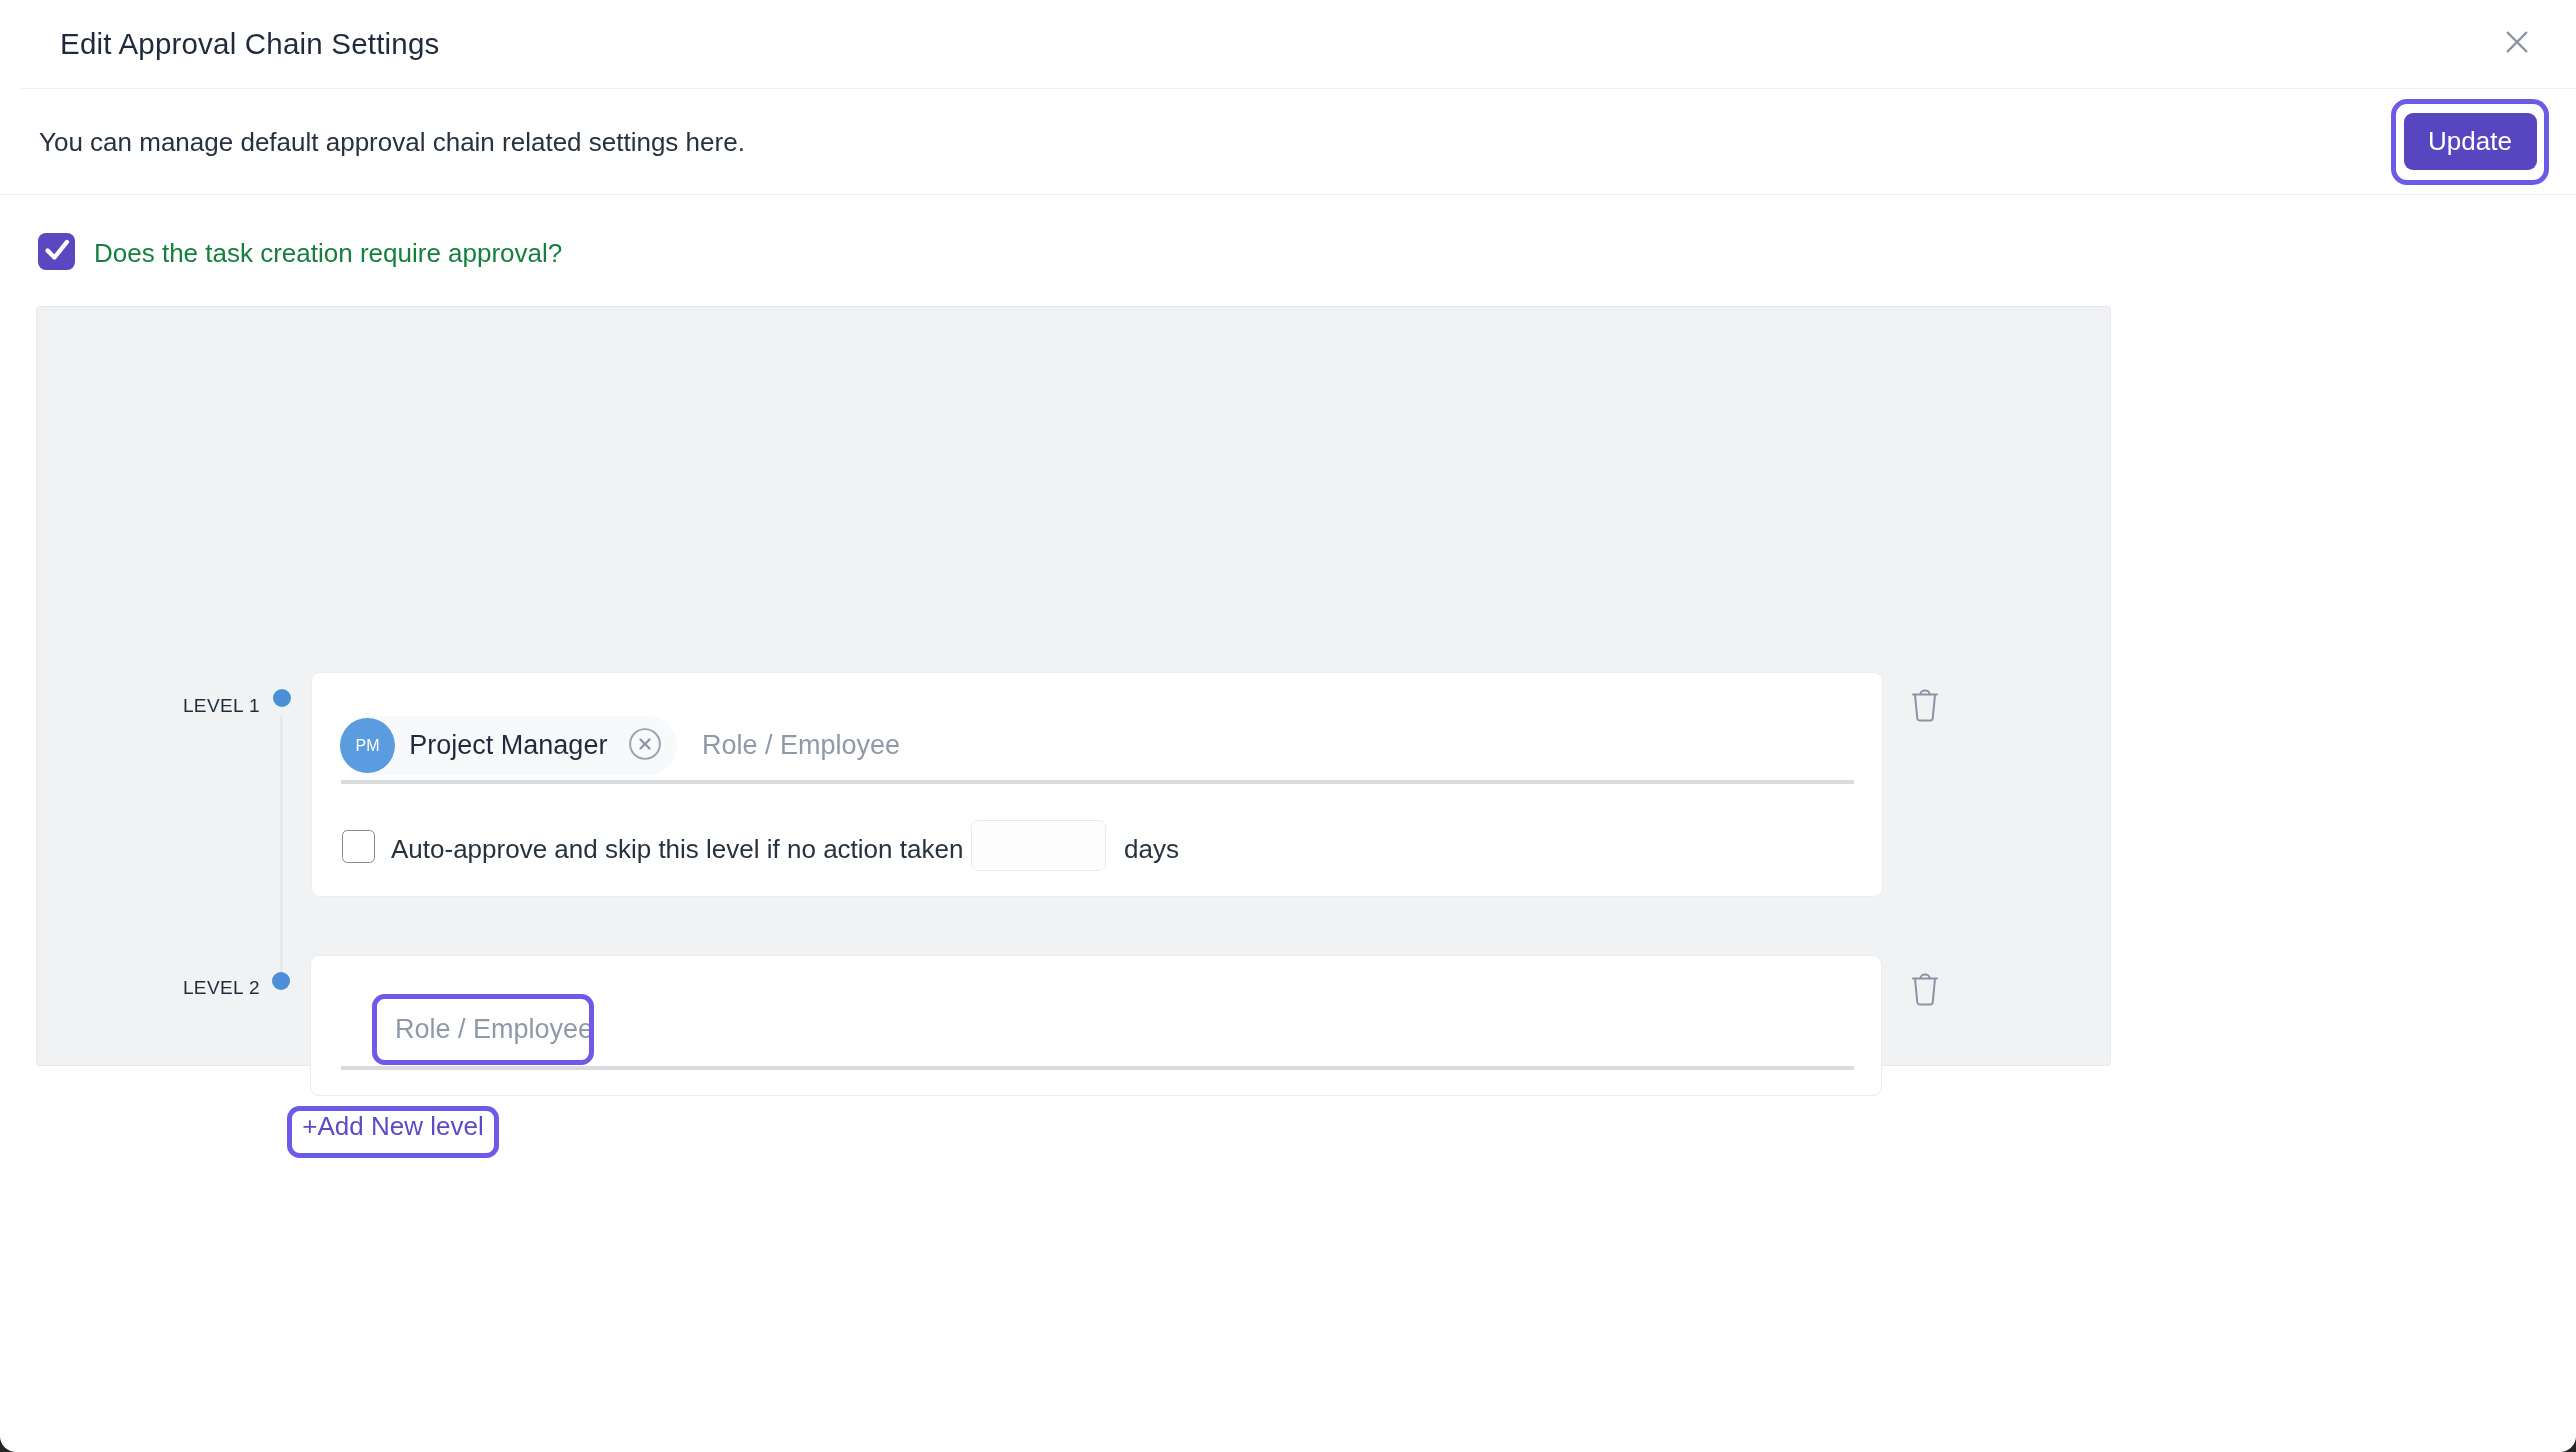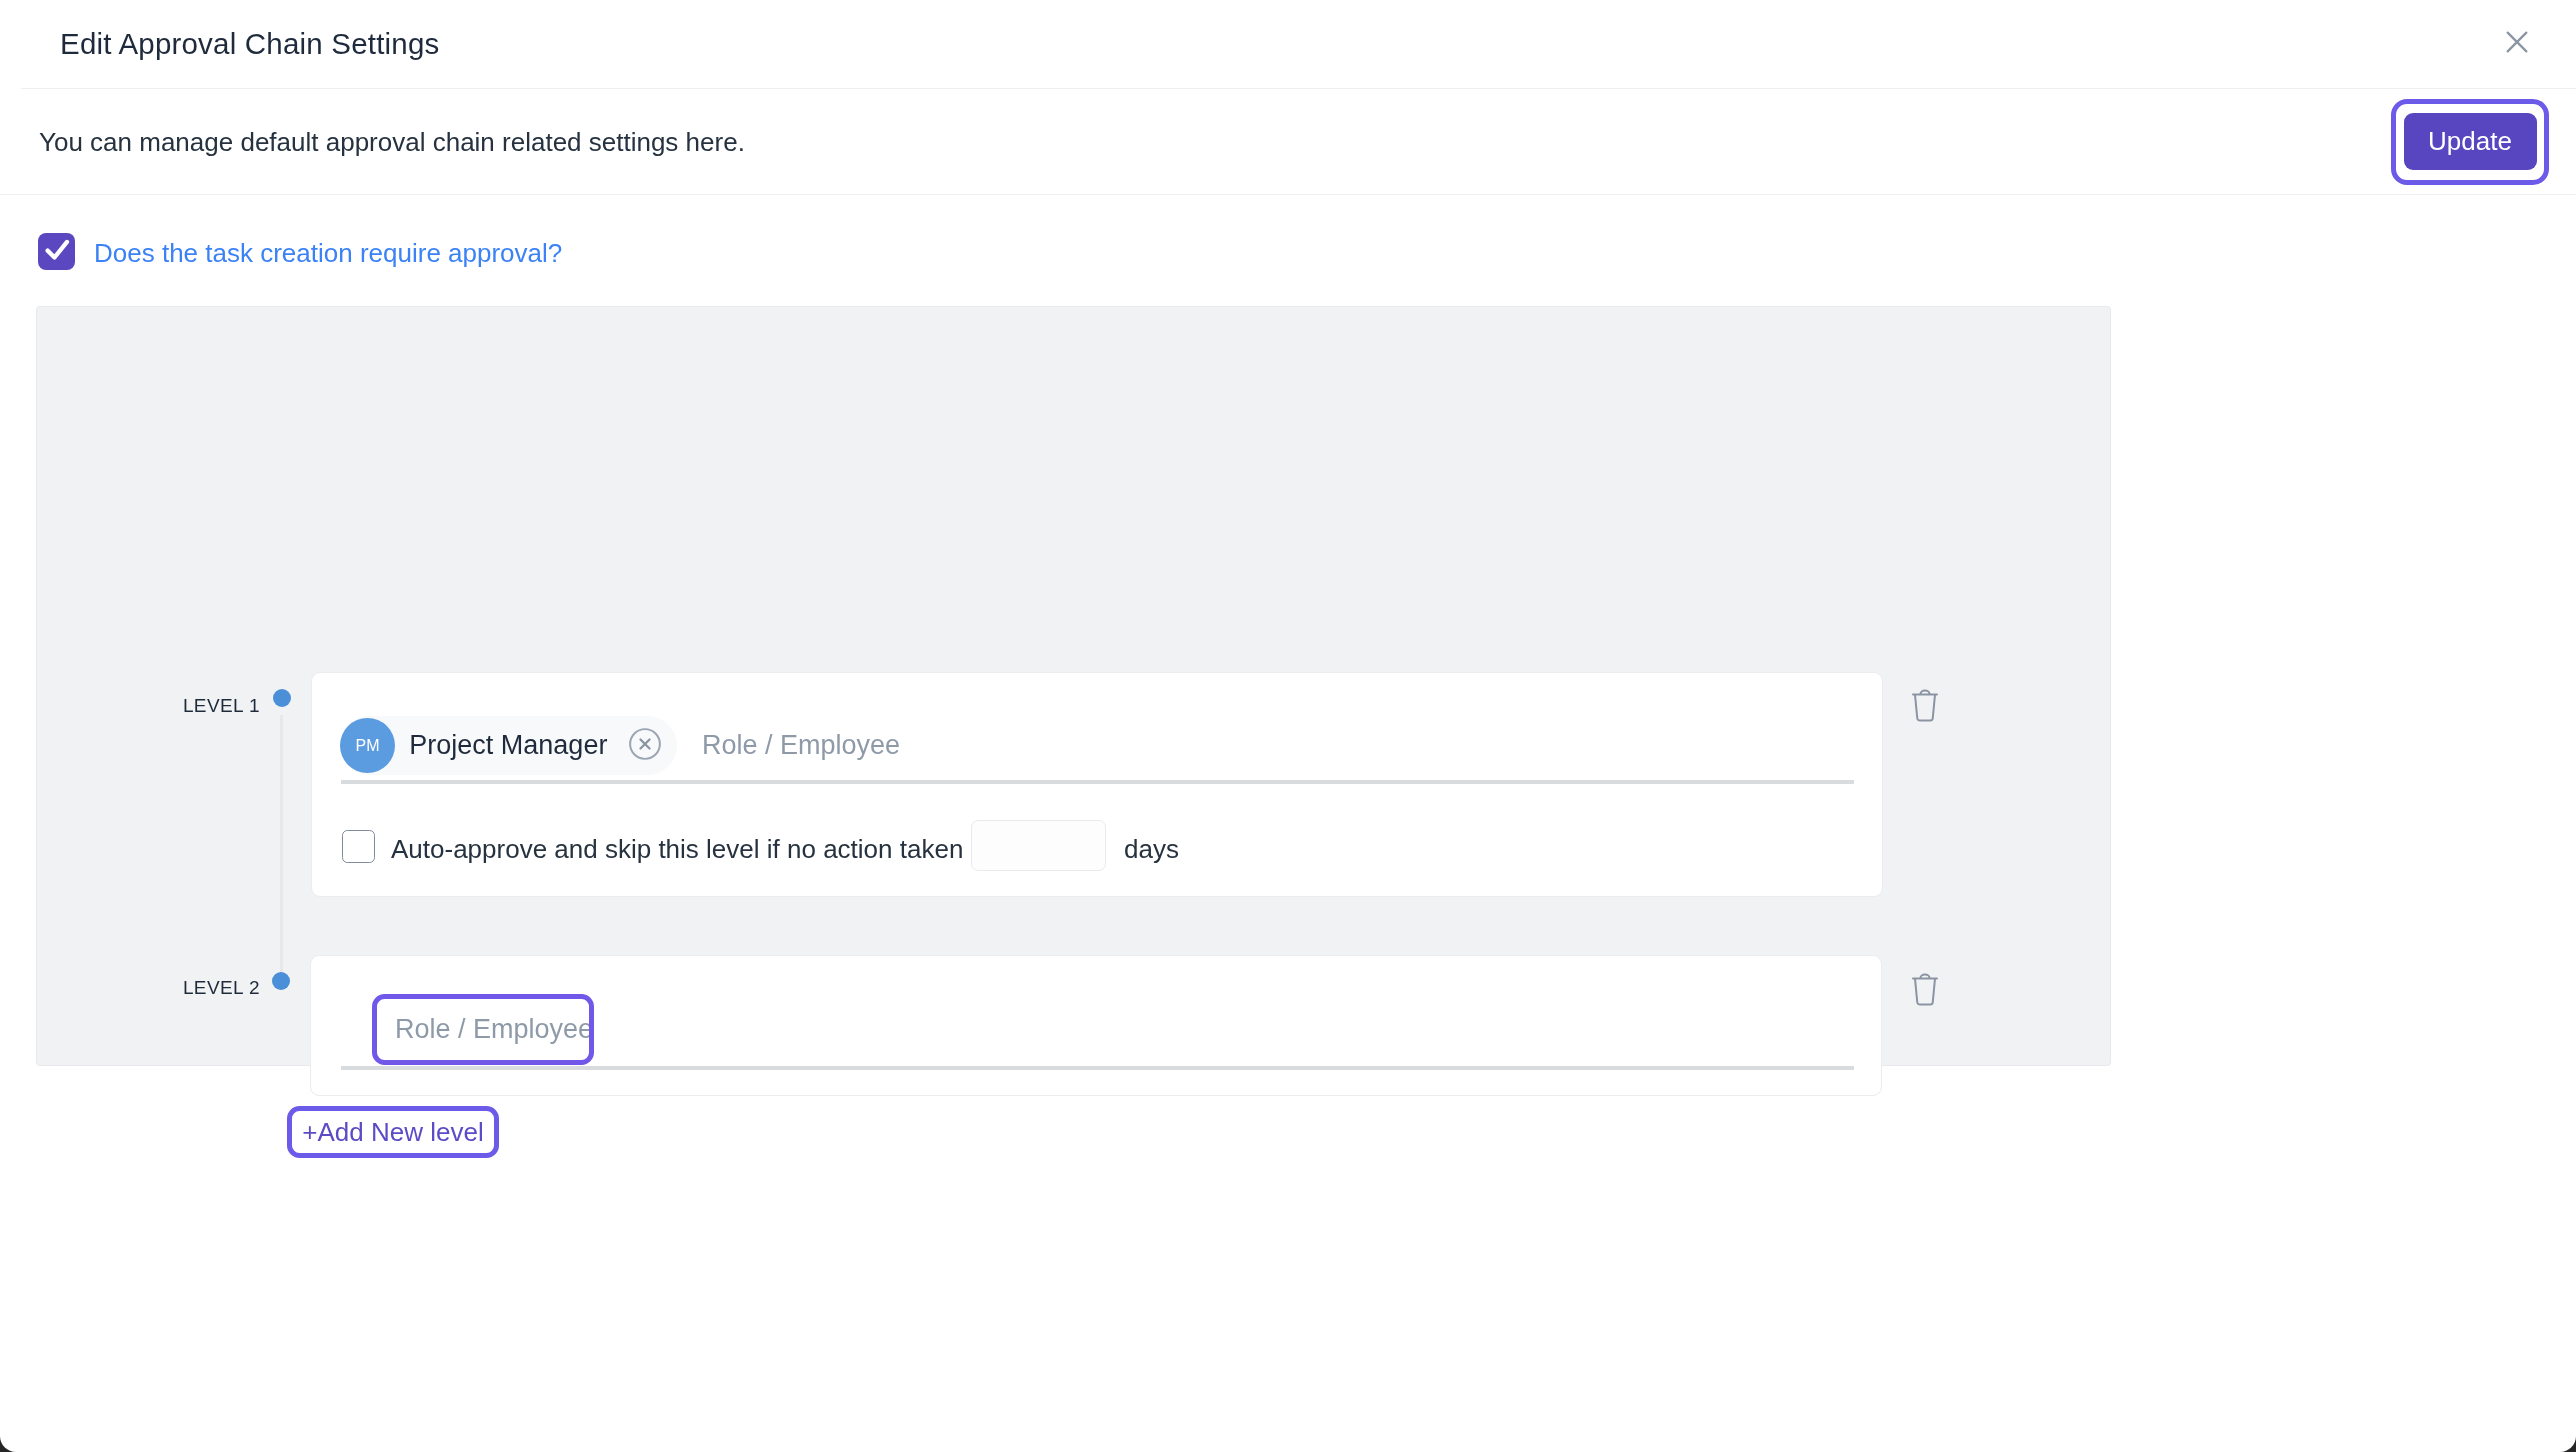--- a/index.html
+++ b/index.html
@@ -63,21 +63,21 @@
   
   .toggle-row { position: absolute; left: 0; top: 195px; right: 0; }
   .checkbox-checked {
     position: absolute; left: 38px; top: 38px;
     width: 37px; height: 37px;
     background: #5b48c0; border: none; border-radius: 8px;
     cursor: pointer; display: flex; align-items: center; justify-content: center;
   }
   .toggle-label {
     position: absolute; left: 94px; top: 43px;
-    font-size: 26px; color: #3b82f6;
+    font-size: 26px; color: #15803d;
   }
 
   
   .panel {
     position: absolute; left: 36px; top: 306px;
     width: 2075px; height: 760px;
     background: #f1f2f4;
     border: 0.9px solid #e8e9ec; border-radius: 3.6px;
   }
   .panel-header {
@@ -194,21 +194,21 @@
   }
   .trash-1 { left: 1868px; top: 220px; }
   .trash-2 { left: 1868px; top: 504px; }
 
   
   .add-level-btn {
     position: absolute; left: 250px; top: 642px;
     width: 212px; height: 52px;
     background: #fff; border: 5.4px solid #6c5be8; border-radius: 12.5px;
     font-size: 26px; font-family: inherit; color: #5c4bc6;
-    cursor: pointer; display: flex; align-items: center; justify-content: center;
+    cursor: pointer; display: flex; justify-content: center;
     white-space: nowrap;
   }
 </style>
 </head>
 <body>
 
 <div class="modal">
 
   <div class="modal-header">
     <div class="modal-title">Edit Approval Chain Settings</div>

